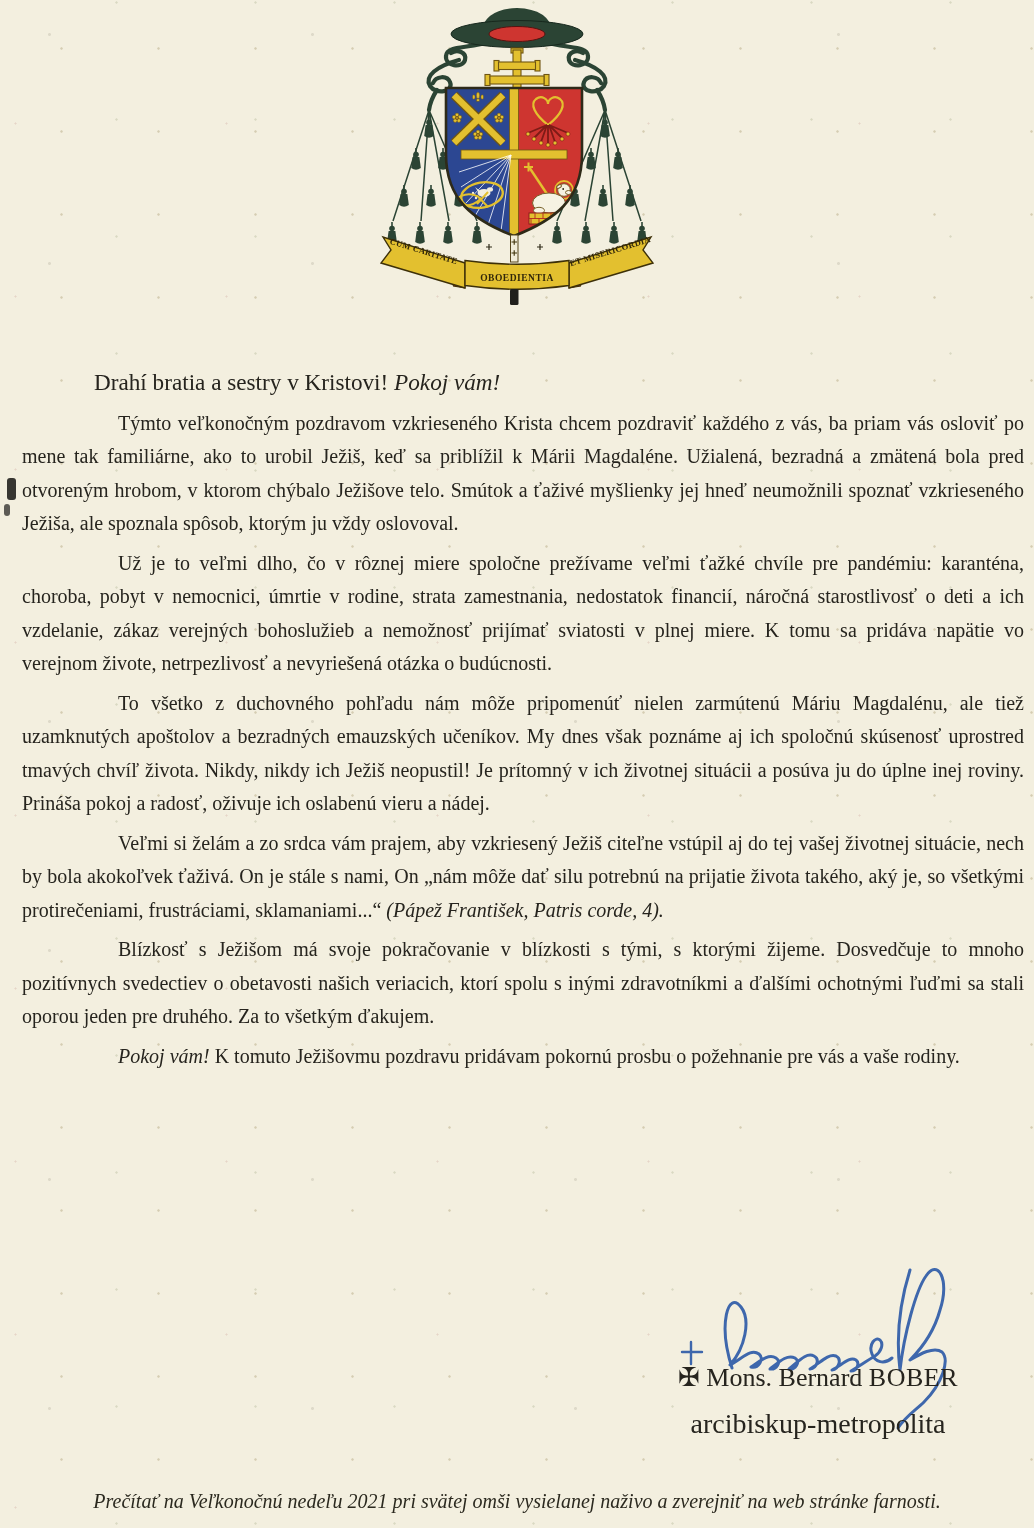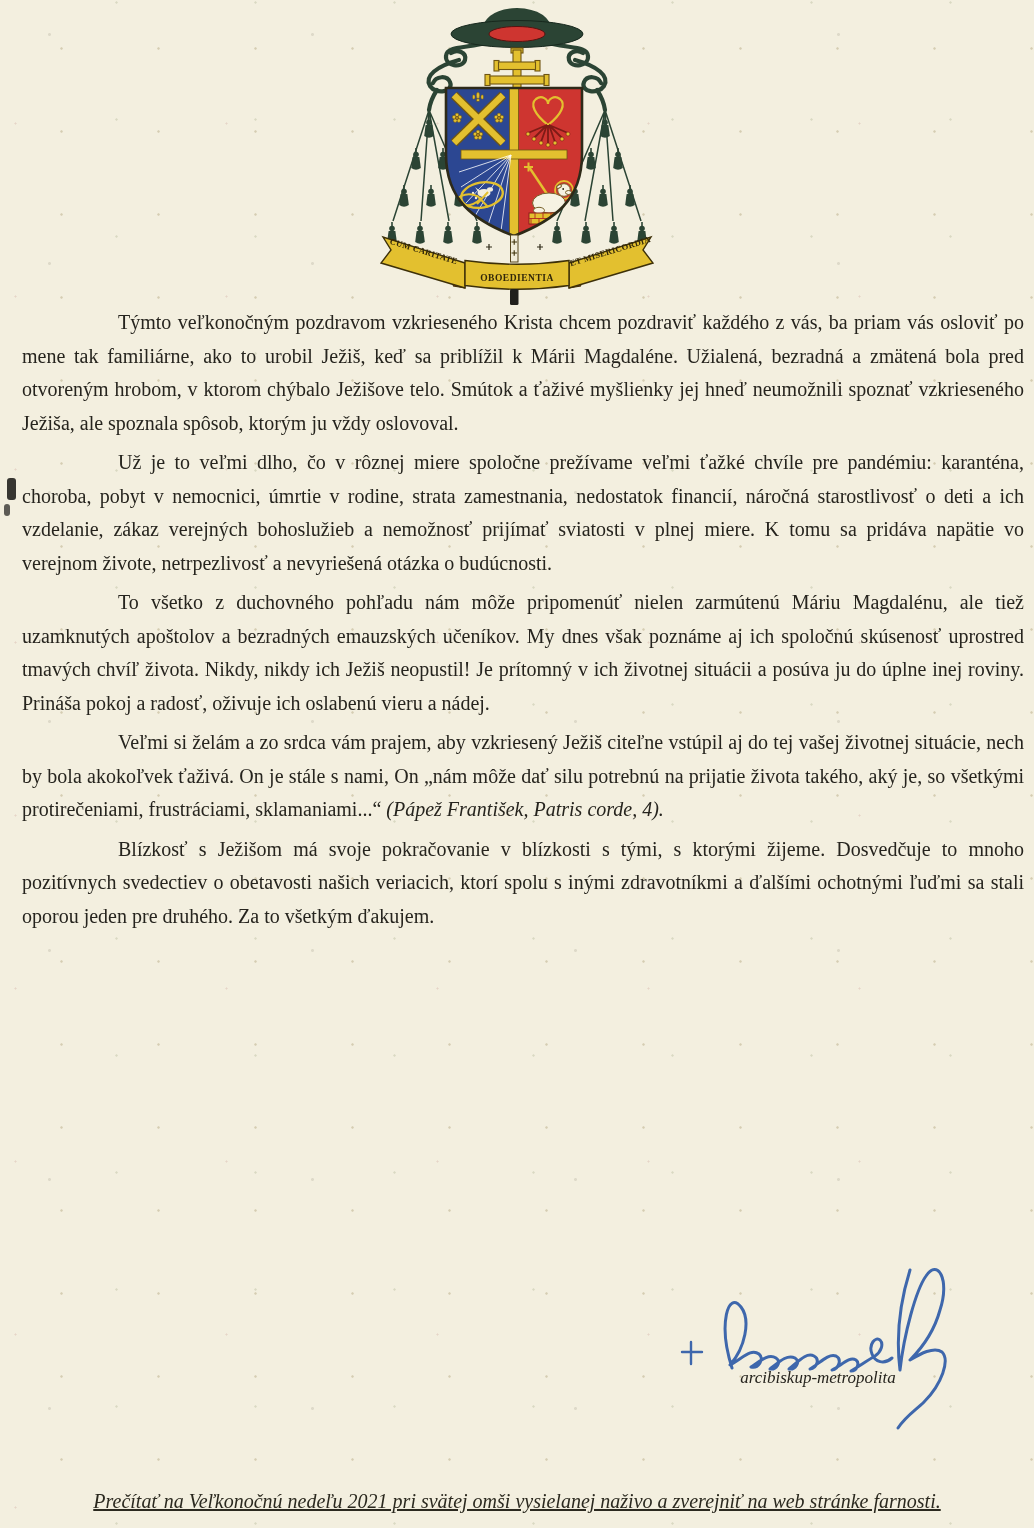--- a/index.html
+++ b/index.html
@@ -39,24 +39,24 @@
     text-align:justify;
     text-indent:96px;
   }
   .it{font-style:italic;}
   .sigsvg{position:absolute;left:648px;top:1250px;pointer-events:none;}
   .signer{
     position:absolute;left:648px;top:1362px;width:340px;
     text-align:center;font-size:26px;line-height:31px;
   }
   .signer .surname{letter-spacing:.5px;}
-  .signer .role{font-style:italic;font-size:17px;margin-top:0;}
+  .signer .role{font-size:28px;margin-top:15px;}
   .footer{
     position:absolute;left:0;right:0;top:1490px;
-    text-align:center;font-style:italic;font-size:20px;color:#2b291f;text-decoration:underline;
+    text-align:center;font-style:italic;font-size:20px;color:#2b291f;
   }
   .smudge{position:absolute;background:#1d1d19;border-radius:3px;}
   .smudge.s1{left:7px;top:478px;width:9px;height:22px;opacity:.88;}
   .smudge.s2{left:4px;top:504px;width:6px;height:12px;opacity:.7;}
   .cordp{fill:none;stroke:var(--green);stroke-width:4.2;stroke-linecap:round;}
   .string{fill:none;stroke:var(--green);stroke-width:1.5;}
   .mottoTxt{font-family:"Liberation Serif","DejaVu Serif",serif;font-weight:bold;fill:#33280a;stroke:none;}
 </style>
 </head>
 <body>
@@ -210,36 +210,43 @@
       <path d="M88,256.5 Q140,264 192,256.5 L192,281.5 Q140,289 88,281.5 Z" style="fill:var(--gold)"></path>
       <text class="mottoTxt" transform="translate(46,250) rotate(17)" text-anchor="middle" style="font-size:8.6px;letter-spacing:.3px">CUM CARITATE</text>
       <text class="mottoTxt" transform="translate(234,250) rotate(-17)" text-anchor="middle" style="font-size:8.6px;letter-spacing:.3px">ET MISERICORDIA</text>
       <text class="mottoTxt" x="140" y="276.5" text-anchor="middle" style="font-size:9.5px;letter-spacing:.5px">OBOEDIENTIA</text>
     </g>
     <rect x="133" y="285" width="8.5" height="16" rx="1.5" style="fill:#20201c"></rect>
   </svg>
 
 
   <div class="textblock">
+    <p class="greeting"><span>Drahí bratia a sestry v Kristovi! </span><span class="it">Pokoj vám!</span></p>
     <p class="par"><span>Týmto veľkonočným pozdravom vzkrieseného Krista chcem pozdraviť každého z vás, ba priam vás osloviť po mene tak familiárne, ako to urobil Ježiš, keď sa priblížil k Márii Magdaléne. Užialená, bezradná a zmätená bola pred otvoreným hrobom, v ktorom chýbalo Ježišove telo. Smútok a ťaživé myšlienky jej hneď neumožnili spoznať vzkrieseného Ježiša, ale spoznala spôsob, ktorým ju vždy oslovoval.</span></p>
     <p class="par"><span>Už je to veľmi dlho, čo v rôznej miere spoločne prežívame veľmi ťažké chvíle pre pandémiu: karanténa, choroba, pobyt v nemocnici, úmrtie v rodine, strata zamestnania, nedostatok financií, náročná starostlivosť o deti a ich vzdelanie, zákaz verejných bohoslužieb a nemožnosť prijímať sviatosti v plnej miere. K tomu sa pridáva napätie vo verejnom živote, netrpezlivosť a nevyriešená otázka o budúcnosti.</span></p>
     <p class="par"><span>To všetko z duchovného pohľadu nám môže pripomenúť nielen zarmútenú Máriu Magdalénu, ale tiež uzamknutých apoštolov a bezradných emauzských učeníkov. My dnes však poznáme aj ich spoločnú skúsenosť uprostred tmavých chvíľ života. Nikdy, nikdy ich Ježiš neopustil! Je prítomný v ich životnej situácii a posúva ju do úplne inej roviny. Prináša pokoj a radosť, oživuje ich oslabenú vieru a nádej.</span></p>
     <p class="par"><span>Veľmi si želám a zo srdca vám prajem, aby vzkriesený Ježiš citeľne vstúpil aj do tej vašej životnej situácie, nech by bola akokoľvek ťaživá. On je stále s nami, On „nám môže dať silu potrebnú na prijatie života takého, aký je, so všetkými protirečeniami, frustráciami, sklamaniami...“ </span><span class="it">(Pápež František, Patris corde, 4).</span></p>
     <p class="par"><span>Blízkosť s Ježišom má svoje pokračovanie v blízkosti s tými, s ktorými žijeme. Dosvedčuje to mnoho pozitívnych svedectiev o obetavosti našich veriacich, ktorí spolu s inými zdravotníkmi a ďalšími ochotnými ľuďmi sa stali oporou jeden pre druhého. Za to všetkým ďakujem.</span></p>
+    <p class="par"><span class="it">Pokoj vám!</span><span> K tomuto Ježišovmu pozdravu pridávam pokornú prosbu o požehnanie pre vás a vaše rodiny.</span></p>
   </div>
 
   <svg class="sigsvg" width="340" height="190" viewBox="0 0 340 190">
     <g style="fill:none;stroke:var(--signature_blue);stroke-width:3;stroke-linecap:round;stroke-linejoin:round;opacity:.92">
       <path style="stroke-width:2.4" d="M34,102 h20 M43,92 v22"></path>
       <path d="M84,118 C70,74 80,40 93,57 C103,70 97,98 82,115 C95,108 103,98 111,104 C117,109 110,119 103,117 C111,112 120,103 128,108 C134,112 128,120 122,119 C131,112 139,104 147,108 C153,112 147,120 141,119 C150,112 158,102 166,106 C172,109 169,118 162,119 C171,114 180,103 188,106 C194,109 191,119 184,120 C193,116 201,106 208,110 C212,113 209,121 203,121 C210,117 220,110 227,106 C233,102 236,94 232,90 C228,86 220,94 224,104 C227,112 236,115 244,108"></path>
       <path d="M262,20 C252,52 248,88 252,120 C256,84 268,40 278,26 C290,8 302,30 292,60 C286,82 272,100 262,110 C272,104 286,96 294,102 C302,110 294,134 276,152 C268,160 258,166 250,178"></path>
     </g>
   </svg>
 
   <div class="signer">
+    <div>
+      <span>✠</span>
+      <span>Mons. Bernard</span>
+      <span class="surname">BOBER</span>
+    </div>
     <div class="role">arcibiskup-metropolita</div>
   </div>
 
   <div class="footer">Prečítať na Veľkonočnú nedeľu 2021 pri svätej omši vysielanej naživo a zverejniť na web stránke farnosti.</div>
 
   <div class="smudge s1"></div>
   <div class="smudge s2"></div>
 </div>
 
 </body></html>

